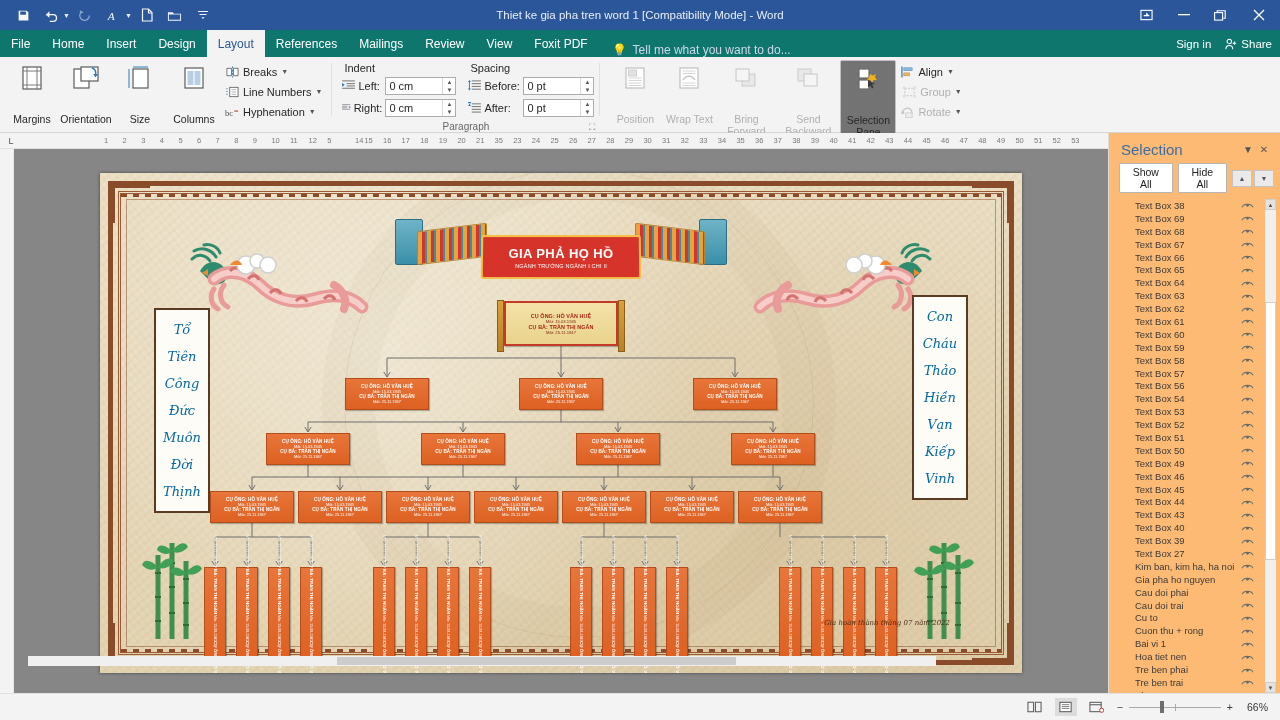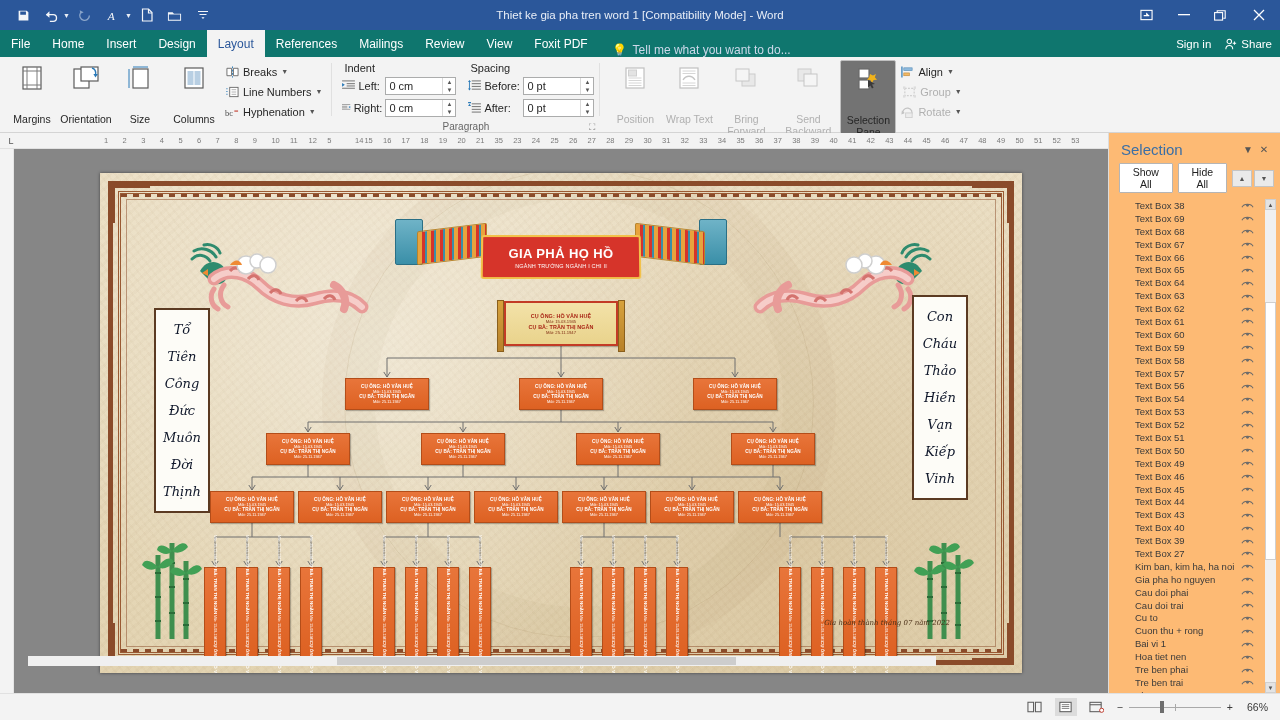--- a/index.html
+++ b/index.html
@@ -180,21 +180,21 @@
 
   
   .calli {
     position:absolute; width:56px; background:#fdfcf7; border:2px solid #5b3a22;
     display:flex; flex-direction:column; align-items:center; justify-content:space-around;
     padding:6px 0;
   }
   .calli.left { left:54px; top:135px; height:205px; }
   .calli.right { right:54px; top:122px; height:205px; }
   .calli span { font-family:"DejaVu Serif", serif; font-size:13px; font-style:italic;
-                color:#0f172a; line-height:1; }
+                color:#0369a1; line-height:1; }
 
   
   .bamboo { position:absolute; bottom:34px; width:66px; height:118px; }
   .bamboo.left { left:42px; }
   .bamboo.right { right:42px; }
 
   
   .tree { position:absolute; left:0; top:0; width:922px; height:500px; }
   .node {
     position:absolute;

